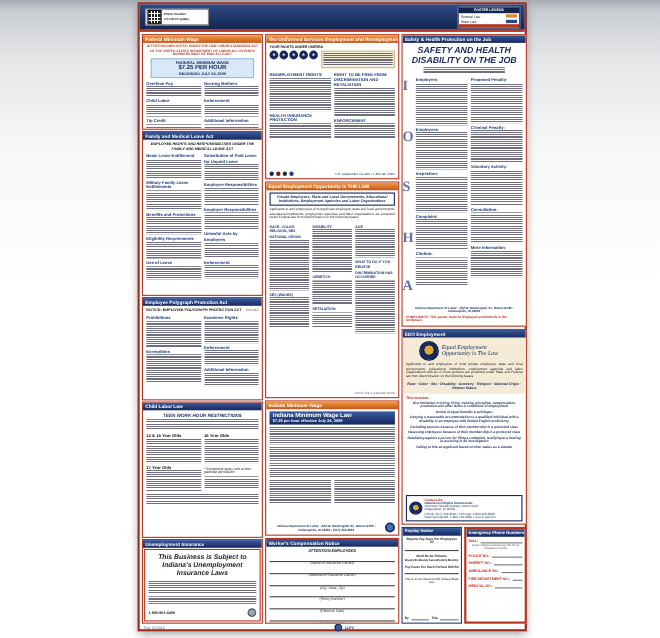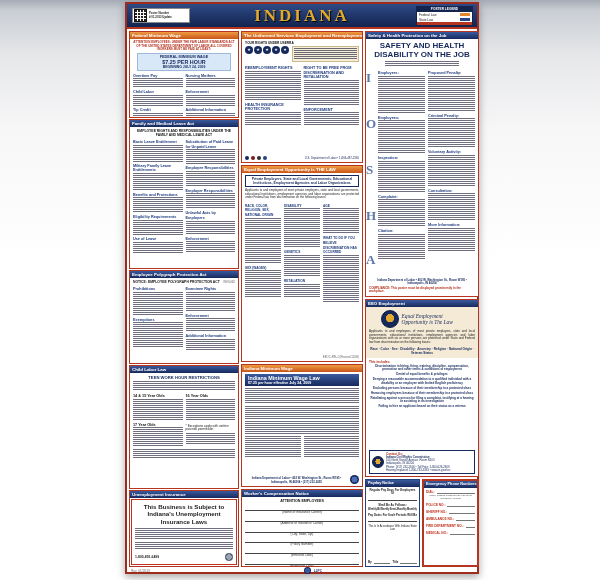--- a/index.html
+++ b/index.html
@@ -31,21 +31,21 @@
   .sh{flex:0 0 7px;font-size:4.4px;line-height:7px;font-weight:bold;color:#fff;padding:0 2px;white-space:nowrap;overflow:hidden;}
   .sh.o{background:linear-gradient(#f09c42,#c8551a);}
   .sh.n{background:linear-gradient(#3a5a9e,#16295c);}
   .sb{flex:1;padding:2px 3px;position:relative;display:flex;flex-direction:column;min-height:0;}
   .gk{background:repeating-linear-gradient(to bottom,rgba(42,42,66,.68) 0 1px,transparent 1px 2px);}
   .c2{display:flex;gap:3px;}
   .c2>div{flex:1;min-width:0;}
   .mh{font-size:3.8px;line-height:4.6px;font-weight:bold;color:#1d3a7c;margin-top:2px;}
   .cap{font-size:3.2px;line-height:3.8px;color:#333;text-align:center;}
   .blank{border-bottom:1px solid #444;height:4px;}
-  .ctr{text-align:center;}
+  .ctr{text-align:center;font-style:italic;}
   .redtx{color:#b3301c;}
   .navytx{color:#16295c;}
   .wagebox{background:#d9e8f8;border:1px solid #9db8d8;margin:1px 4px;padding:1px;text-align:center;}
   .ioletter{position:absolute;left:0;font-family:"Liberation Serif",serif;font-weight:bold;font-size:13px;color:#5d76a8;line-height:13px;}
   .circle{border-radius:50%;}
   .seal{width:16px;height:16px;border-radius:50%;background:radial-gradient(circle at 50% 45%,#e2a92f 0 34%,#16295c 36% 100%);border:1px solid #0c1b42;flex:0 0 16px;}
   .footerstrip{position:absolute;left:0;right:0;top:563px;height:7px;display:flex;align-items:center;padding:0 4px;gap:3px;}
   .ftx{font-size:3.2px;color:#666;}
   .branddot{width:7px;height:7px;border-radius:50%;background:radial-gradient(circle,#3a5a9e 0 45%,#16295c 50% 100%);}
   .logosrow{display:flex;gap:2px;align-items:center;margin-top:1px;}
@@ -62,21 +62,20 @@
 <div class="poster">
 
   <div class="mast">
     <div class="qrbox">
       <div class="qr"></div>
       <div class="qrtx">
         <div>Poster Number</div>
         <div># 01-2013 Update</div>
       </div>
     </div>
-    <div class="ttl">INDIANA</div>
     <div class="legend">
       <div class="lt">POSTER LEGEND</div>
       <div class="lrow">
         <span class="ll">Federal Law</span>
         <span class="sw" style="background:#e0872f"></span>
       </div>
       <div class="lrow">
         <span class="ll">State Law</span>
         <span class="sw" style="background:#26458a"></span>
       </div>

